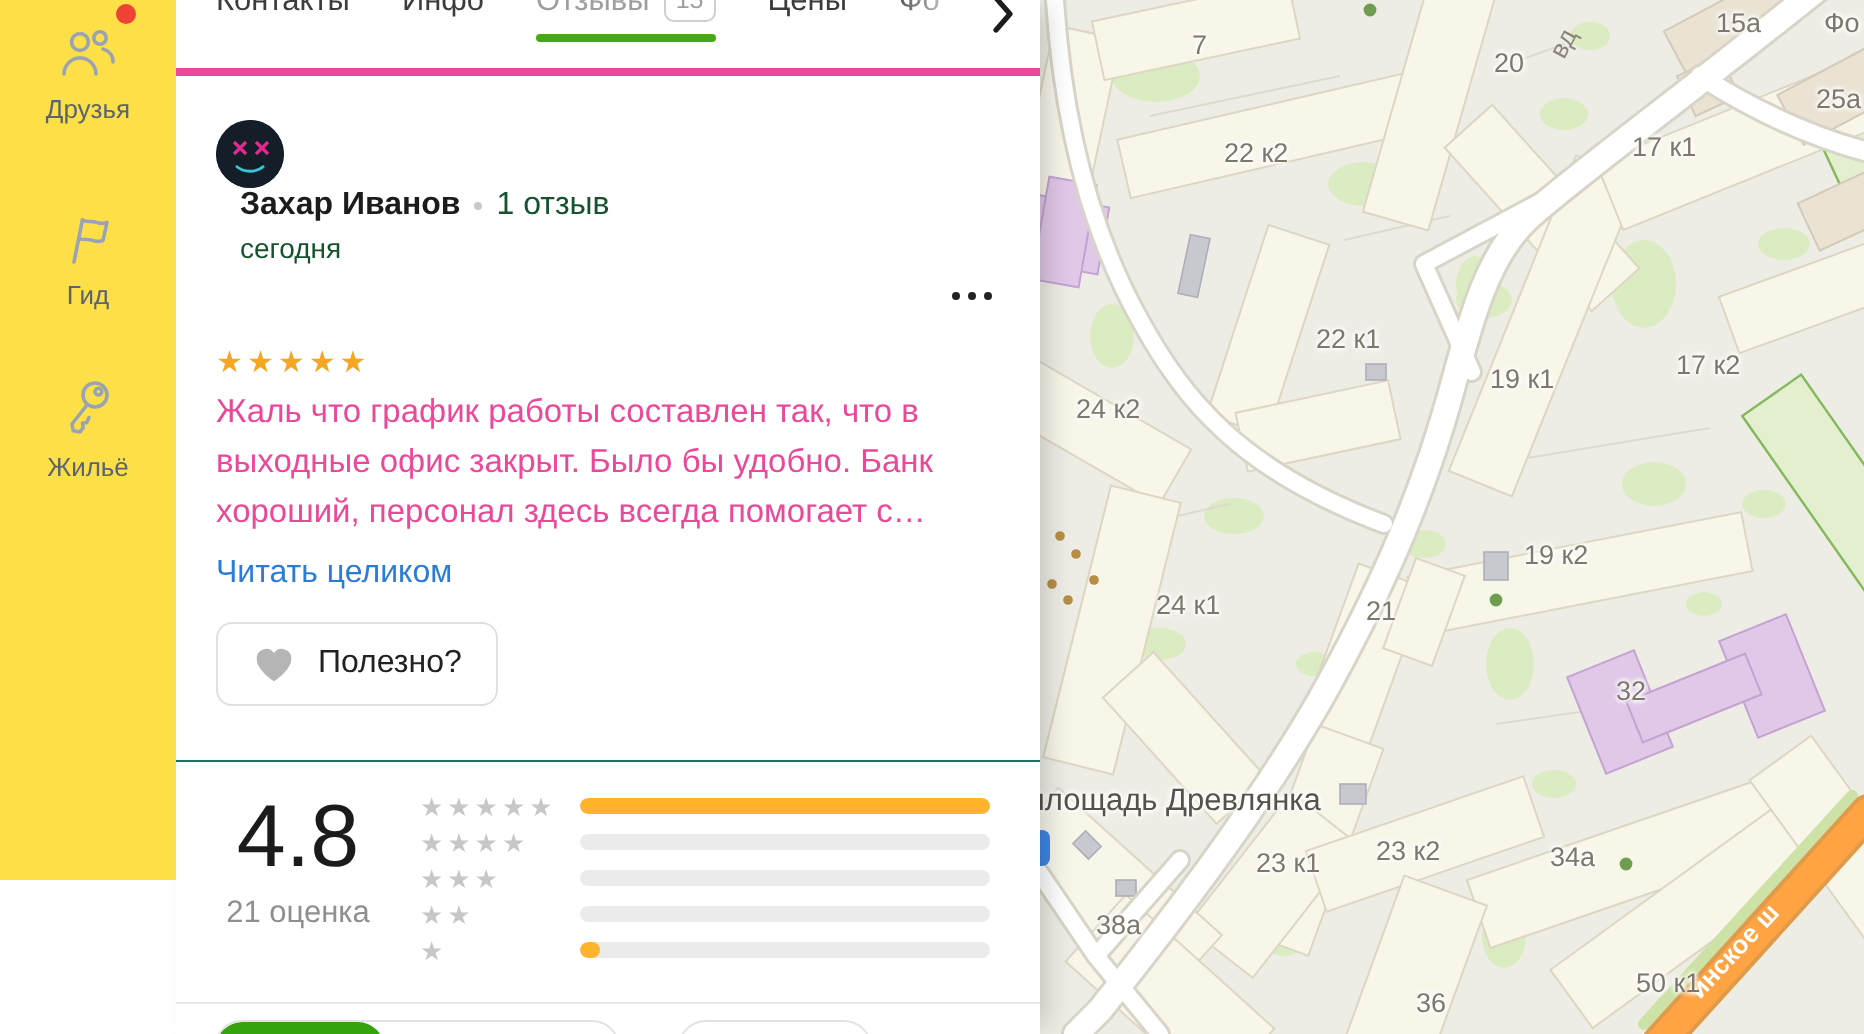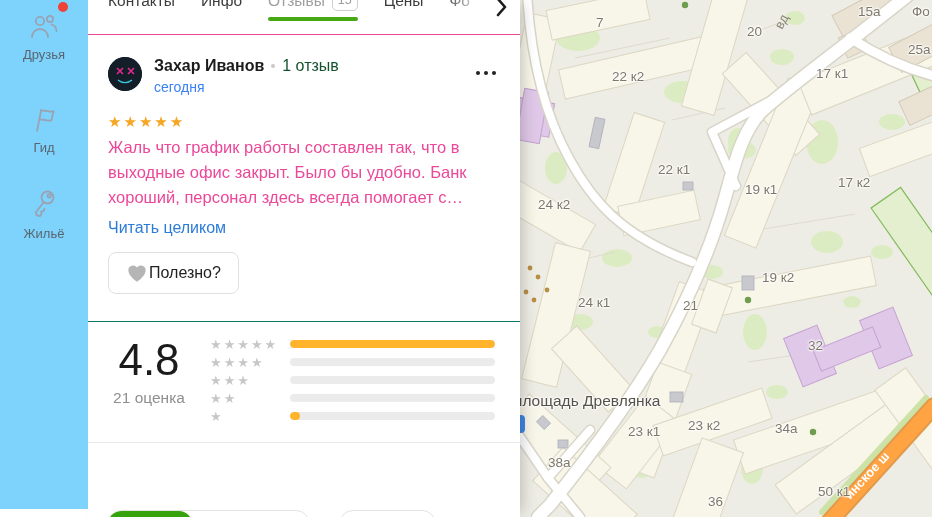--- a/index.html
+++ b/index.html
@@ -3,57 +3,57 @@
 <meta charset="utf-8">
 <style>
   html,body{margin:0;padding:0;}
   body{
     width:932px;height:517px;overflow:hidden;position:relative;
     font-family:"Liberation Sans",sans-serif;background:#fff;
     --green:#46a813;--star-orange:#f5a623;--bar-orange:#ffb42c;
     --link:#2b7cd9;--red:#ef4135;--blue-marker:#3f86e6;
   }
   
-  .sidebar{position:absolute;left:0;top:0;width:88px;height:509px;background:#7dd3fc;z-index:6;}
+  .sidebar{position:absolute;left:0;top:0;width:88px;height:440px;background:#fde047;z-index:6;}
   .side-item{position:absolute;left:0;width:88px;text-align:center;cursor:pointer;}
   .side-item svg{display:block;margin:0 auto 6px;}
   .side-label{font-size:13px;color:#5b6470;}
   .notif-dot{position:absolute;left:58px;top:2px;width:10px;height:10px;border-radius:50%;background:var(--red);}
   
   .panel{position:absolute;left:88px;top:0;width:432px;height:517px;background:#fff;z-index:5;
          box-shadow:6px 0 14px -4px rgba(0,0,0,.22);}
-  .tabs{position:relative;height:34px;border-bottom:1px solid #ec4899;overflow:hidden;background:#fff;}
+  .tabs{position:relative;height:34px;border-bottom:4px solid #ec4899;overflow:hidden;background:#fff;}
   .tab-row{position:absolute;left:20px;top:-9px;display:flex;align-items:center;gap:26px;
            font-size:15.5px;color:#3c3c3c;white-space:nowrap;}
   .tab{display:inline-flex;align-items:center;cursor:pointer;}
   .tab.active{color:#9e9e9e;}
   .tabbadge{border:1px solid #cfcfcf;color:#9e9e9e;border-radius:5px;font-size:12.5px;
             padding:0 5px;margin-left:7px;height:18px;line-height:17px;}
   .tab-underline{position:absolute;top:17px;height:4px;border-radius:2px;background:var(--green);}
   .tabs-fade{position:absolute;right:26px;top:0;width:50px;height:22px;
              background:linear-gradient(to right,rgba(255,255,255,0),#fff 80%);}
   .tabs-more{position:absolute;right:8px;top:0;width:18px;height:20px;cursor:pointer;background:#fff;}
   
   .review{padding:0 20px;}
   .rv-heading{margin:12px 0 0;font-size:17px;font-weight:bold;color:#1c1c1c;}
-  .author-row{display:flex;margin-top:22px;}
+  .author-row{display:flex;margin-top:22px;flex-direction:column;}
   .avatar{width:34px;height:34px;border-radius:50%;background:#16222e;overflow:hidden;flex:0 0 34px;}
   .author-col{margin-left:12px;}
   .author-line{display:flex;align-items:center;font-size:16px;}
   .author-name{font-weight:bold;color:#1c1c1c;}
   .metadot{width:4px;height:4px;border-radius:50%;background:#c9c9c9;margin:0 7px;}
   .author-meta{color:#14532d;}
-  .review-date{font-size:14px;color:#3b82f6;margin-top:4px;}
+  .review-date{font-size:14px;color:#14532d;margin-top:4px;}
   .menu-dots{margin-left:auto;margin-top:10px;display:flex;gap:4px;cursor:pointer;padding:4px;}
   .menu-dots i{width:4px;height:4px;border-radius:50%;background:#222;}
   .review-stars{margin-top:18px;font-size:15px;letter-spacing:2px;color:var(--star-orange);}
   .review-text{margin-top:4px;width:398px;font-size:16.5px;line-height:25px;color:#ec4899;}
   .read-more{margin-top:9px;font-size:16px;color:var(--link);cursor:pointer;}
   .views{margin-top:21px;font-size:15px;color:#9b9b9b;}
-  .helpful-btn{margin-top:15px;display:inline-flex;align-items:center;gap:1px;height:42px;
+  .helpful-btn{margin-top:15px;display:inline-flex;align-items:center;gap:11px;height:42px;
                padding:0 17px;border:1px solid #e0e0e0;border-radius:8px;background:#fff;
                font-size:16px;color:#222;cursor:pointer;}
   
   .summary{position:relative;height:120px;margin-top:27px;border-top:1px solid #0f766e;border-bottom:1px solid #e9e9e9;}
   .score-block{position:absolute;left:15px;top:16px;width:92px;text-align:center;}
   .score{font-size:44px;line-height:44px;color:#1b1b1b;}
   .score-count{margin-top:7px;font-size:15.5px;color:#8f8f8f;}
   .dist{position:absolute;left:122px;top:13px;}
   .dist-row{display:flex;align-items:center;height:18px;cursor:pointer;}
   .dist-stars{width:80px;font-size:13px;letter-spacing:2px;color:#c7c7c7;line-height:1;}

